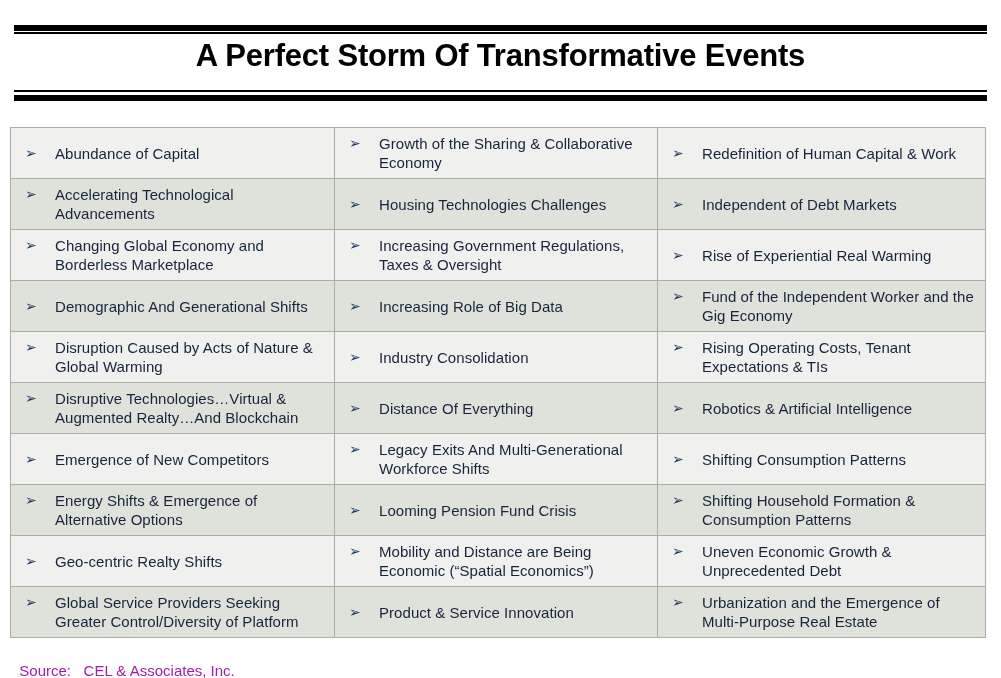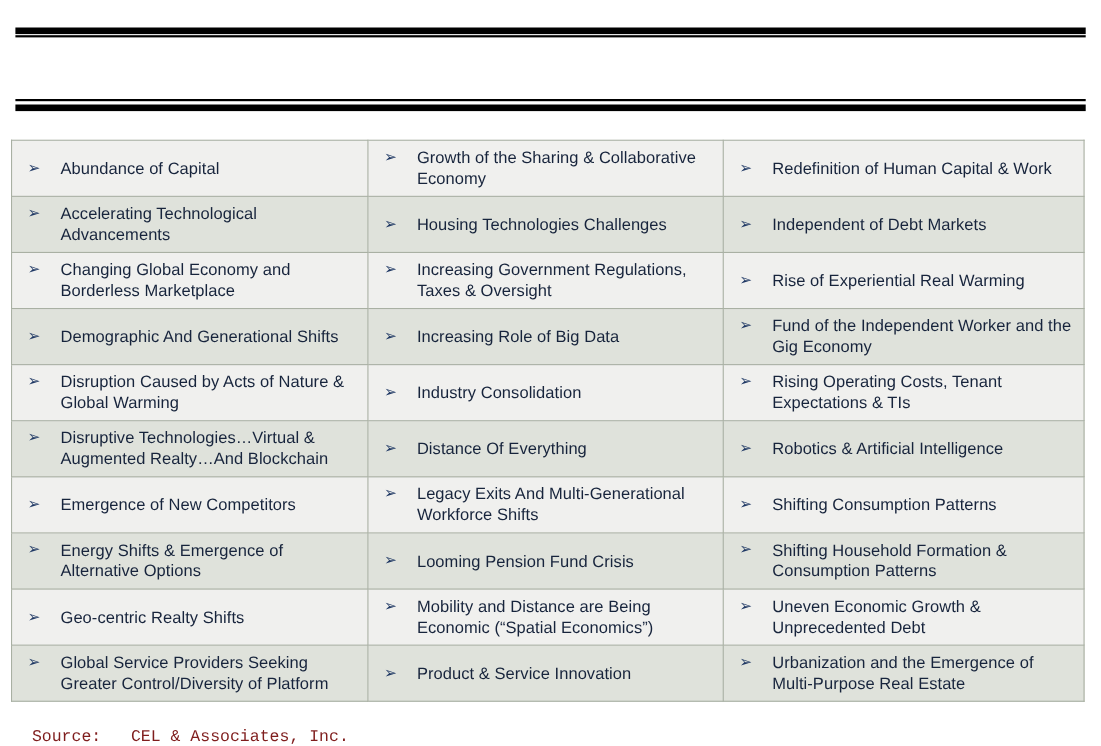--- a/index.html
+++ b/index.html
@@ -105,30 +105,31 @@
     font-family: "Liberation Sans", sans-serif;
     letter-spacing: 0.05px;
   }
 
   
   .source-line {
     position: absolute;
     left: 11px;
     top: 645px;
     font-size: 15px;
-    color: #7f1d1d;
-    font-family: Liberation Mono, monospace;
+    color: #a21caf;
+    font-family: Liberation Sans, sans-serif;
     white-space: pre;
   }
 </style>
 </head>
 <body>
 
 <div class="title-block">
   <div class="rule-top"></div>
+  <div class="slide-title">A Perfect Storm Of Transformative Events</div>
   <div class="rule-bottom"></div>
 </div>
 
 <div class="grid-wrap">
   <table class="grid">
     <colgroup>
       <col class="c1">
         <col class="c2">
         <col class="c3">
     </colgroup>

